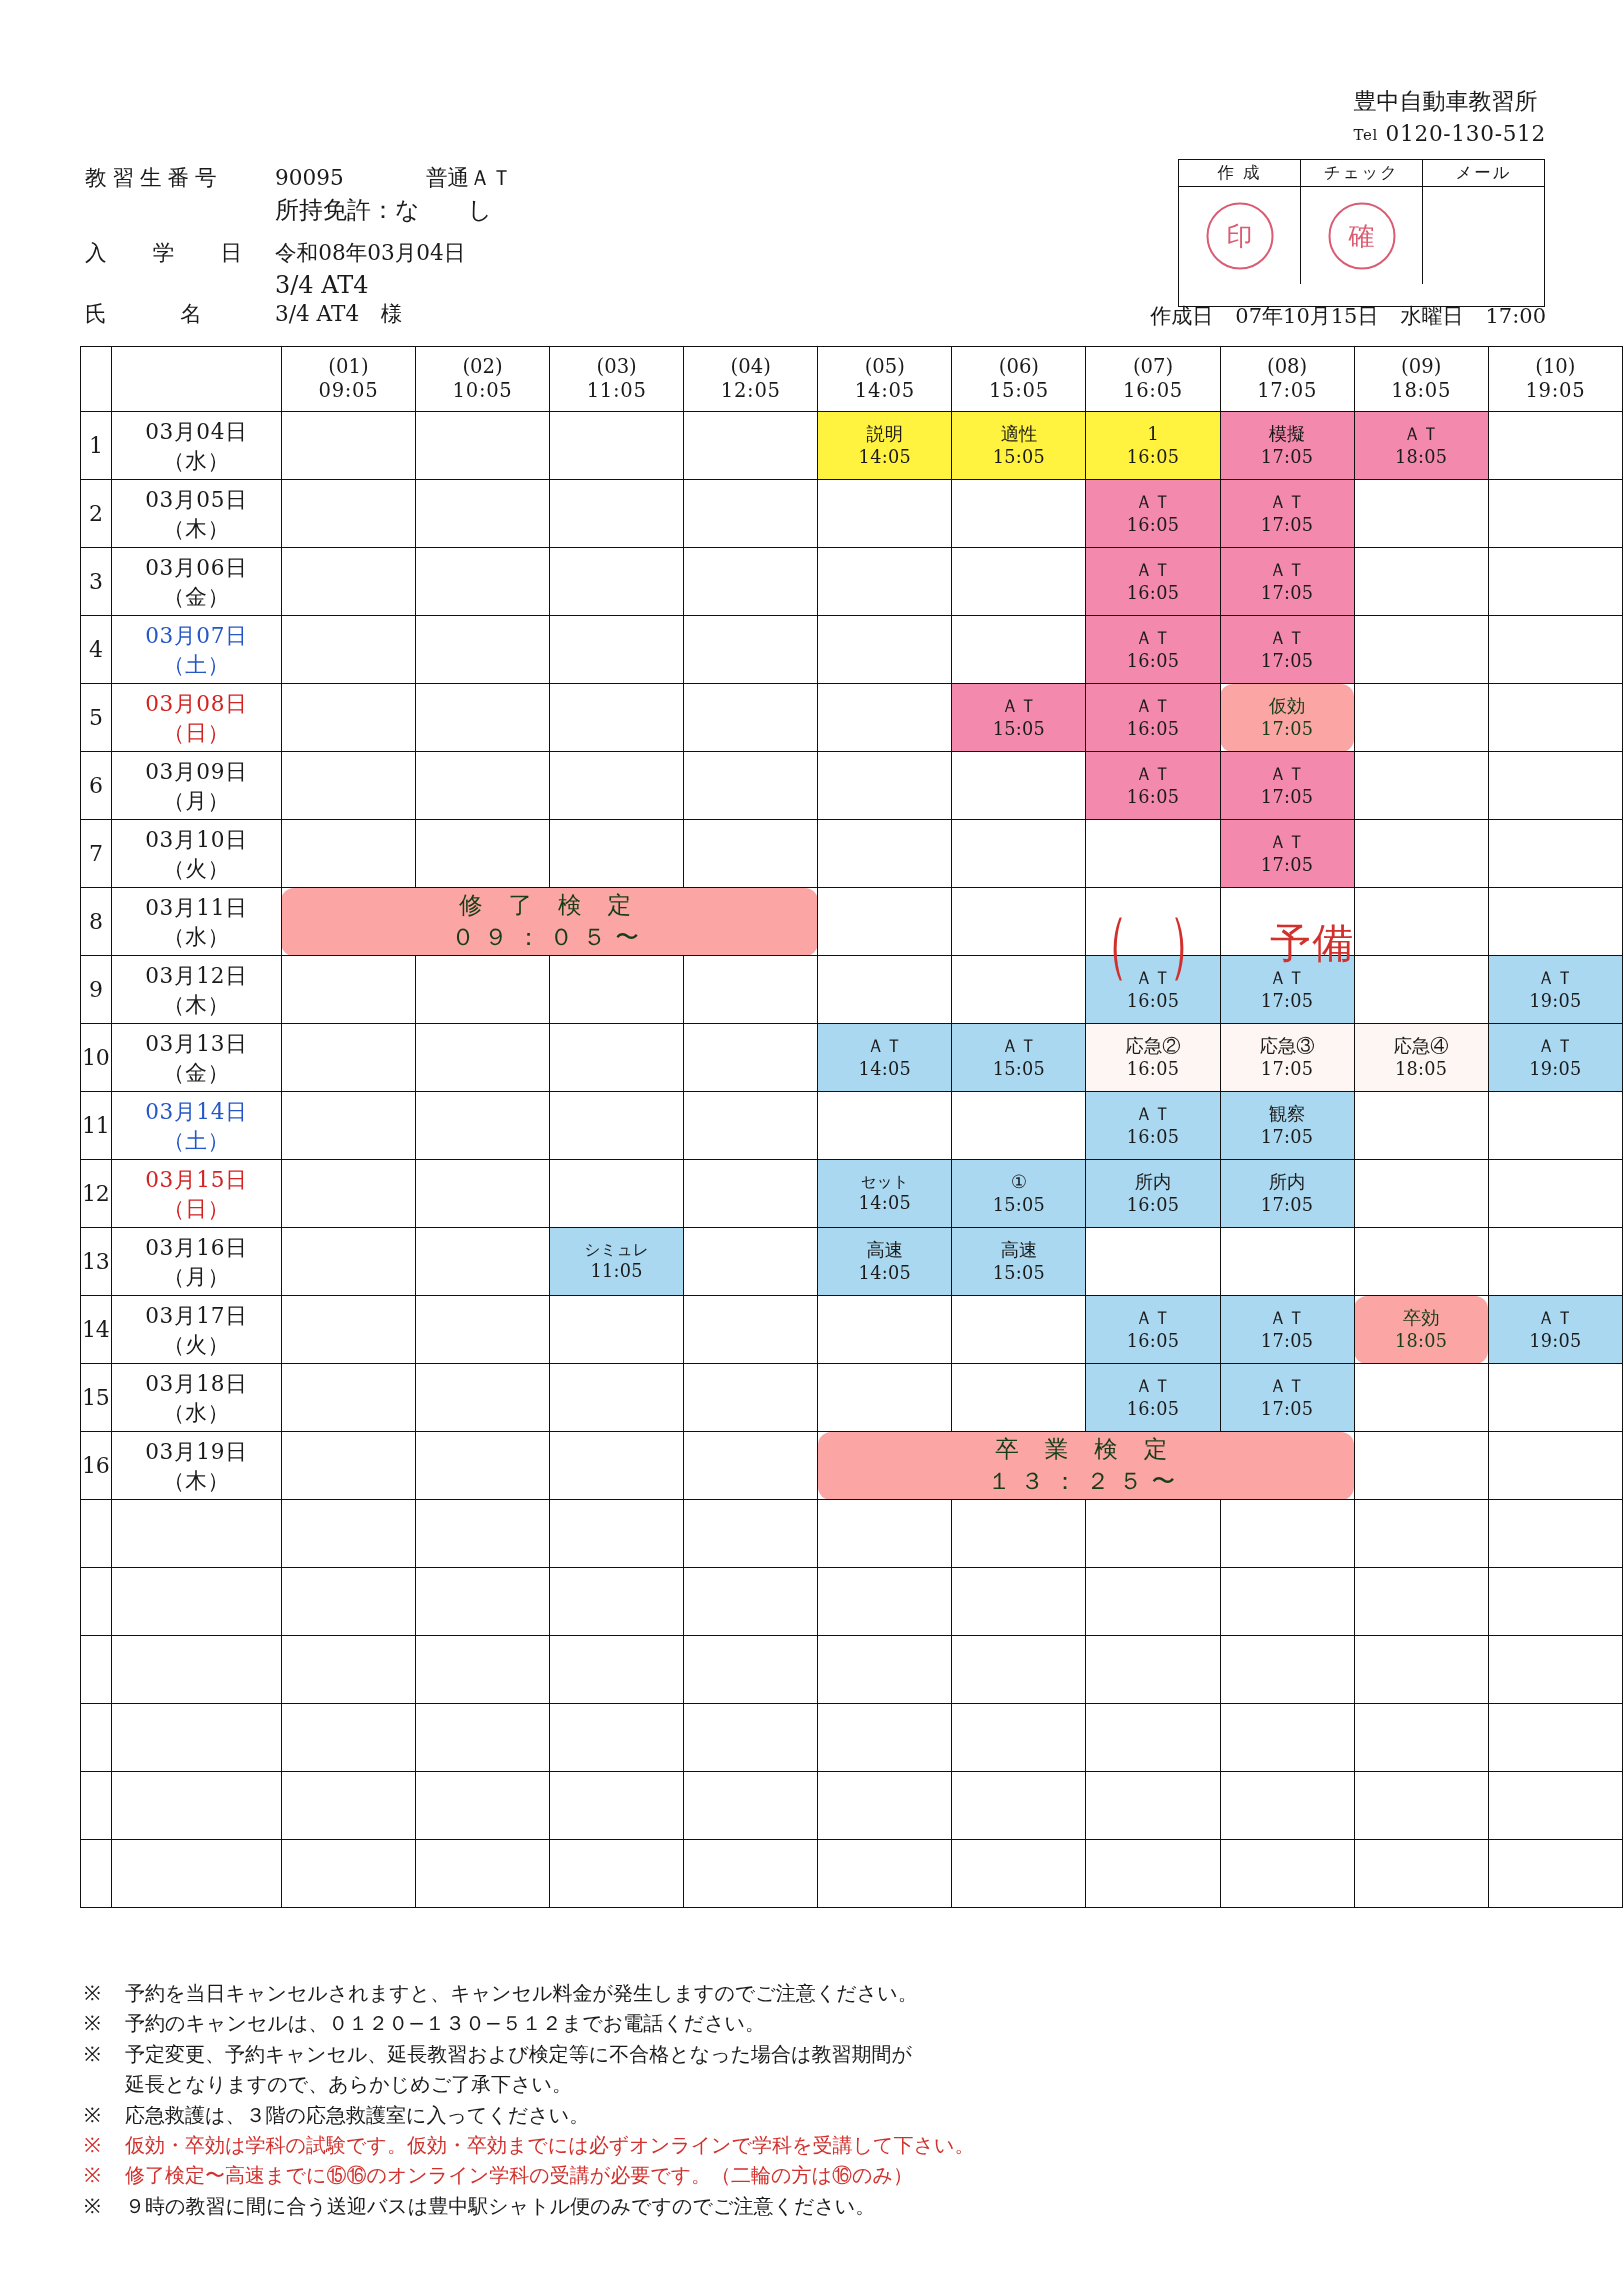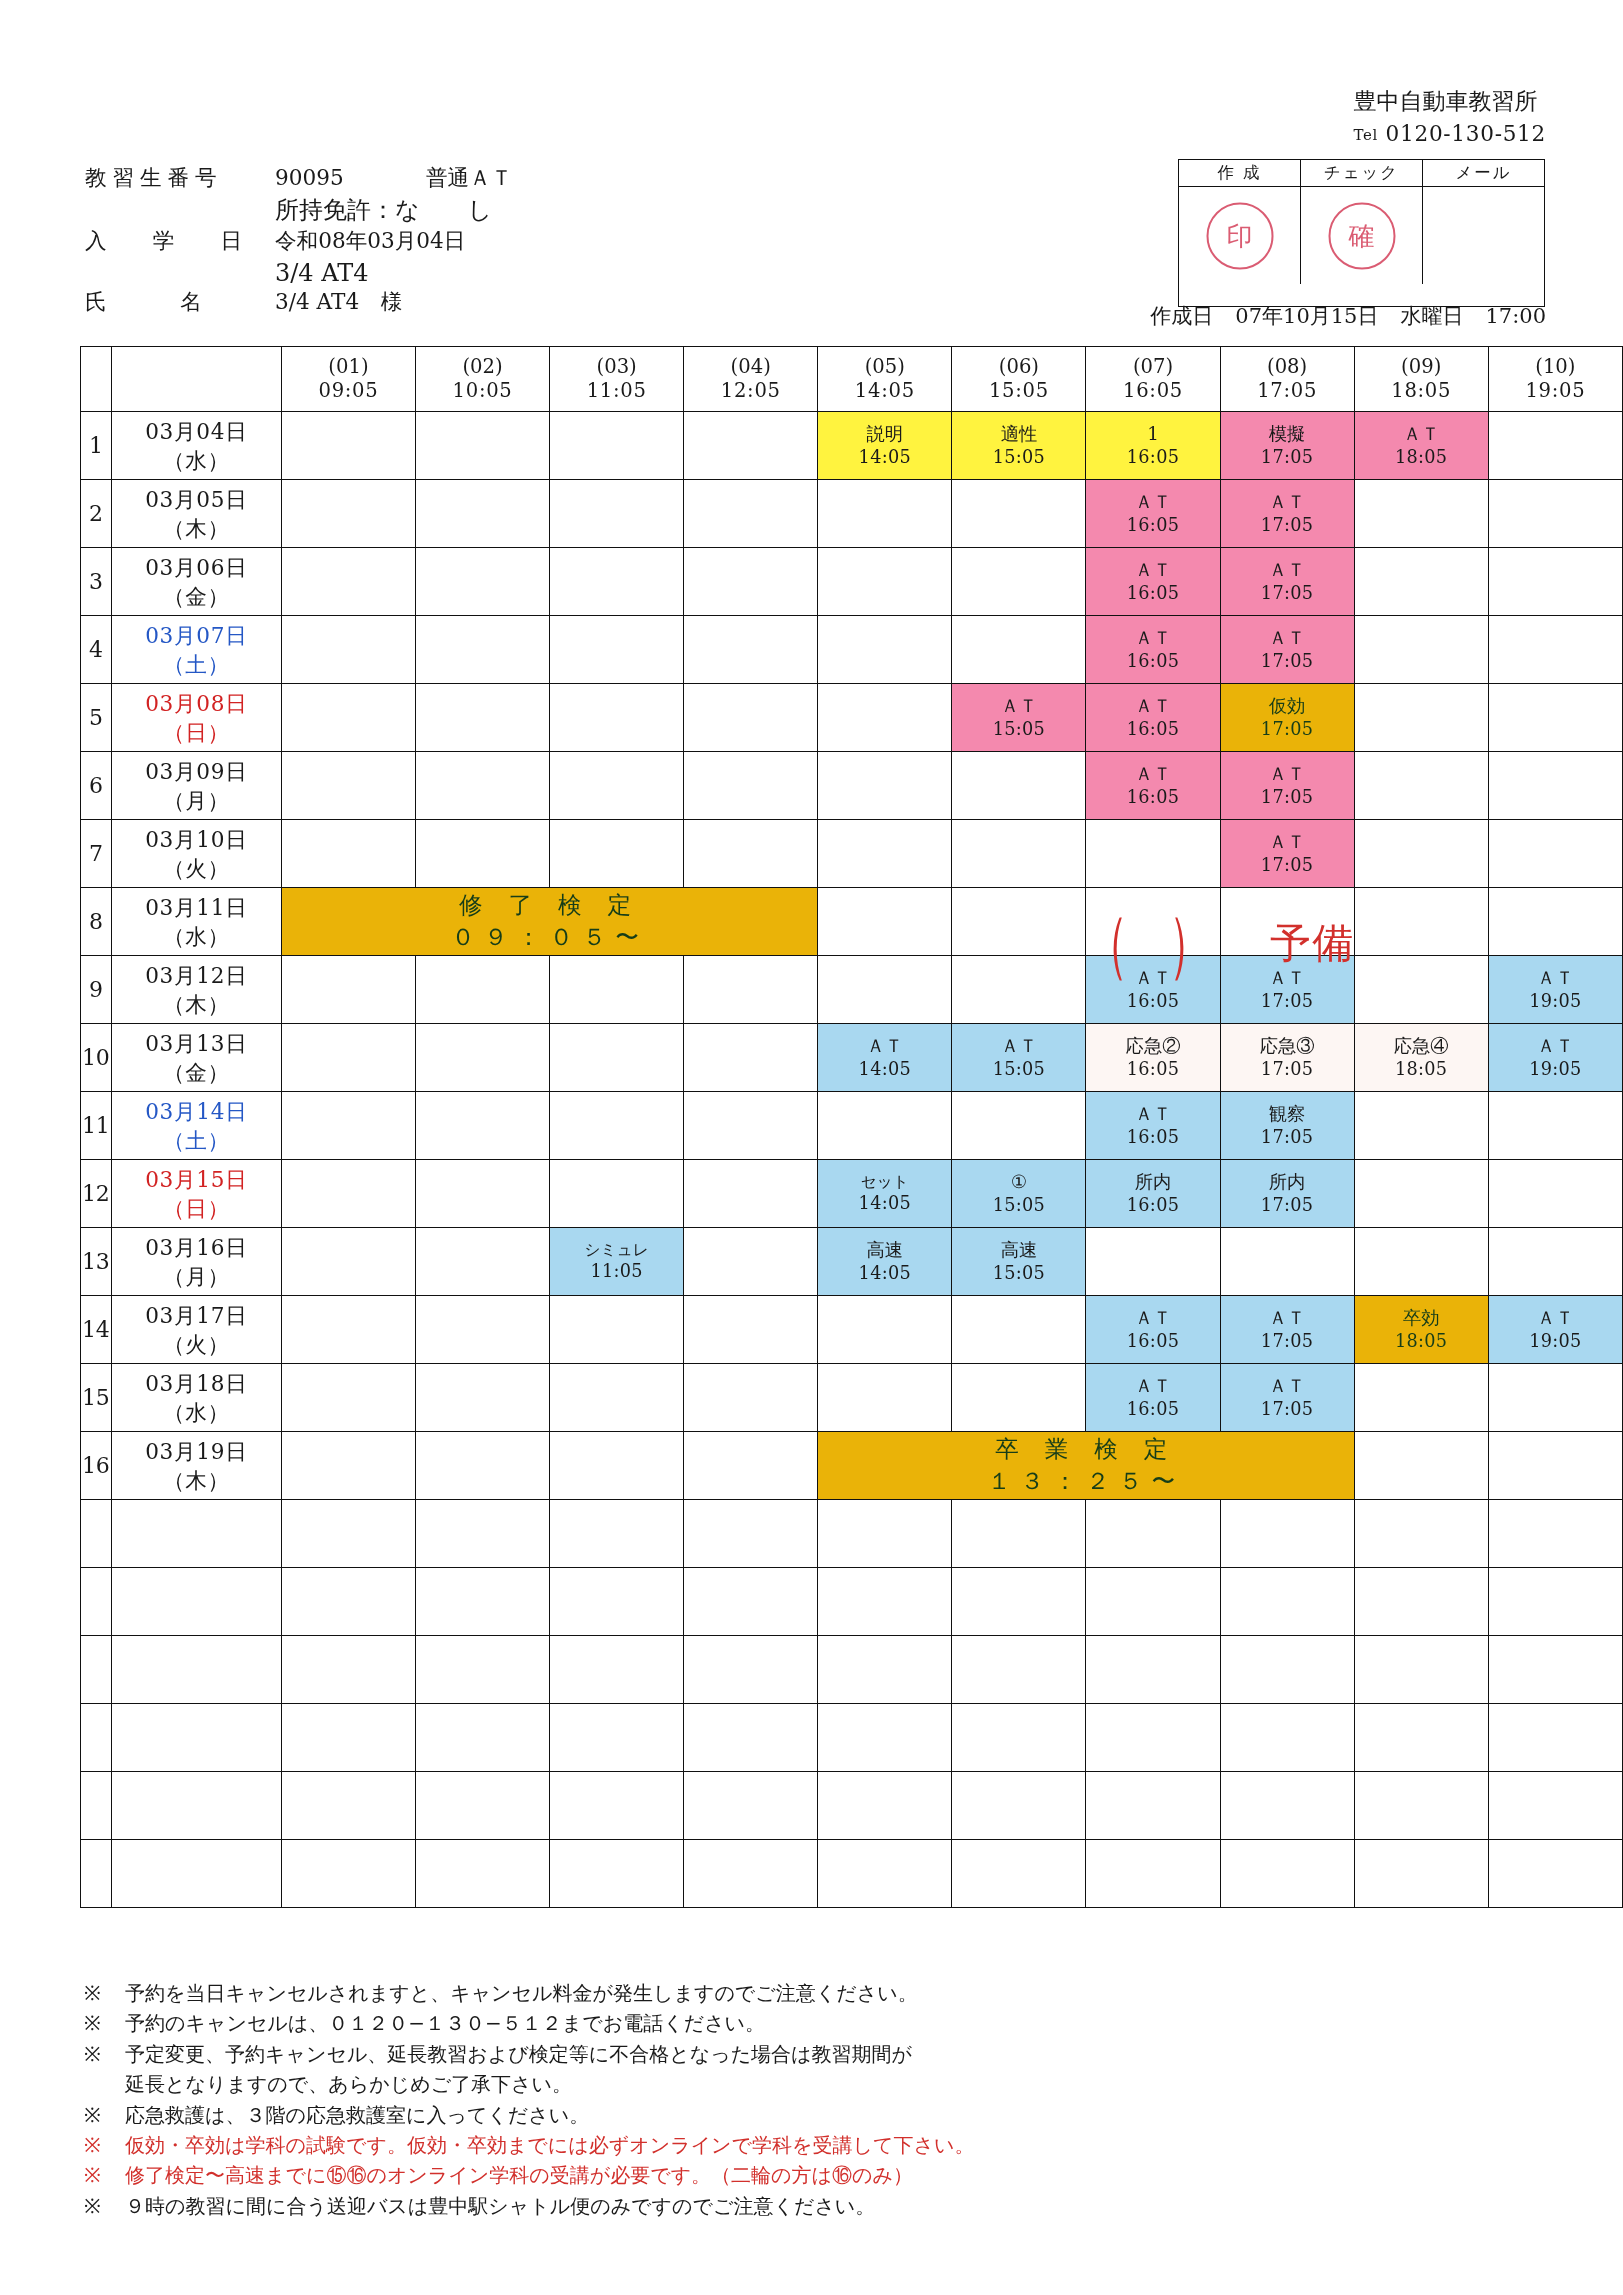--- a/index.html
+++ b/index.html
@@ -85,21 +85,21 @@
   .date{font-size:21.6px;letter-spacing:0.7px;}
   .date.sat{color:#2457c5;}
   .date.sun{color:#d22222;}
   .cell{font-size:18.3px;line-height:1.3;}
   .cell .t{font-size:18.3px;}
   .cell .h{font-size:17.7px;letter-spacing:0.3px;}
   .cell.small .t{font-size:15.7px;}
   .y{background:#fff33f;}
   .p{background:#f489ae;}
   .b{background:#a9d8f0;}
-  .g{background:#eab308;color:#163d18;}
+  .g{background:#fca5a5;color:#163d18;border-radius:13px;}
   .w{background:#fdf6f3;}
   .span-exam{font-size:23.6px;letter-spacing:9.2px;line-height:1.35;}
 
   
   .annot{
     position:absolute;left:1087px;top:916px;
     color:#d2302c;font-size:41px;
     font-family:"DejaVu Serif","Liberation Serif",serif;
     pointer-events:none;
   }
@@ -152,21 +152,21 @@
 
   <div class="info">
     <div class="row">
       <span class="lbl">教習生番号</span>
       <span class="v1">90095</span>
       <span class="v2">普通ＡＴ</span>
     </div>
     <div class="sub">
       <span>所持免許：</span><span>な　　し</span>
     </div>
-    <div class="row" style="margin-top:8px;">
+    <div class="row" style="margin-top:20px;">
       <span class="lbl">入　 学 　日</span>
       <span class="v1" style="min-width:0">令和08年03月04日</span>
     </div>
     <div class="sub">3/4 AT4</div>
     <div class="row">
       <span class="lbl">氏　 　名</span>
       <span class="v1" style="min-width:0">3/4 AT4　様</span>
     </div>
   </div>
 

